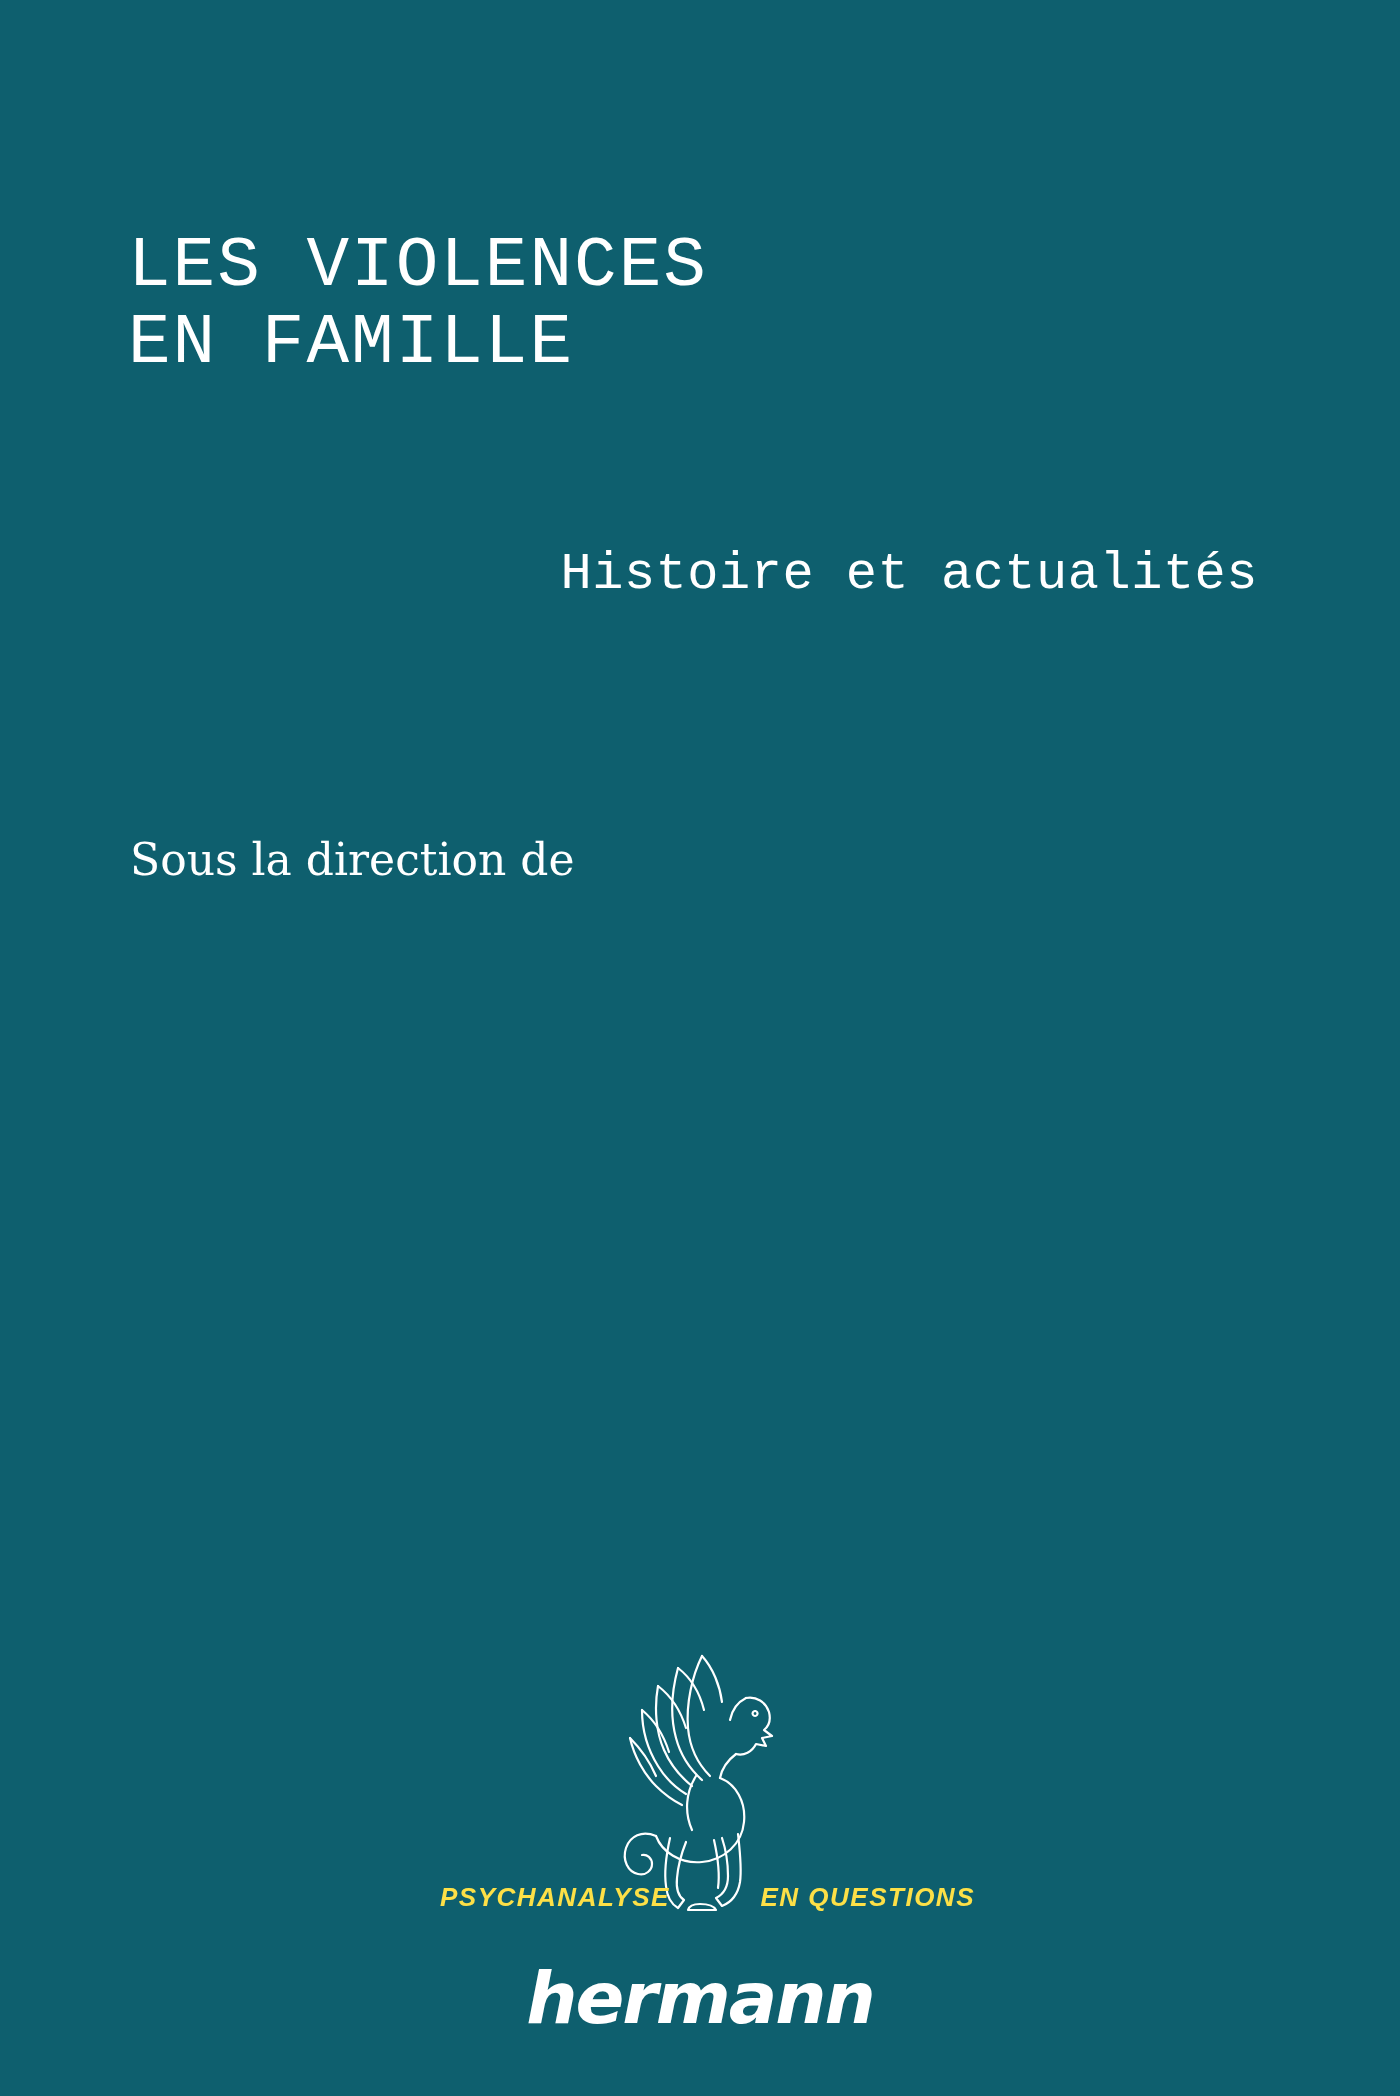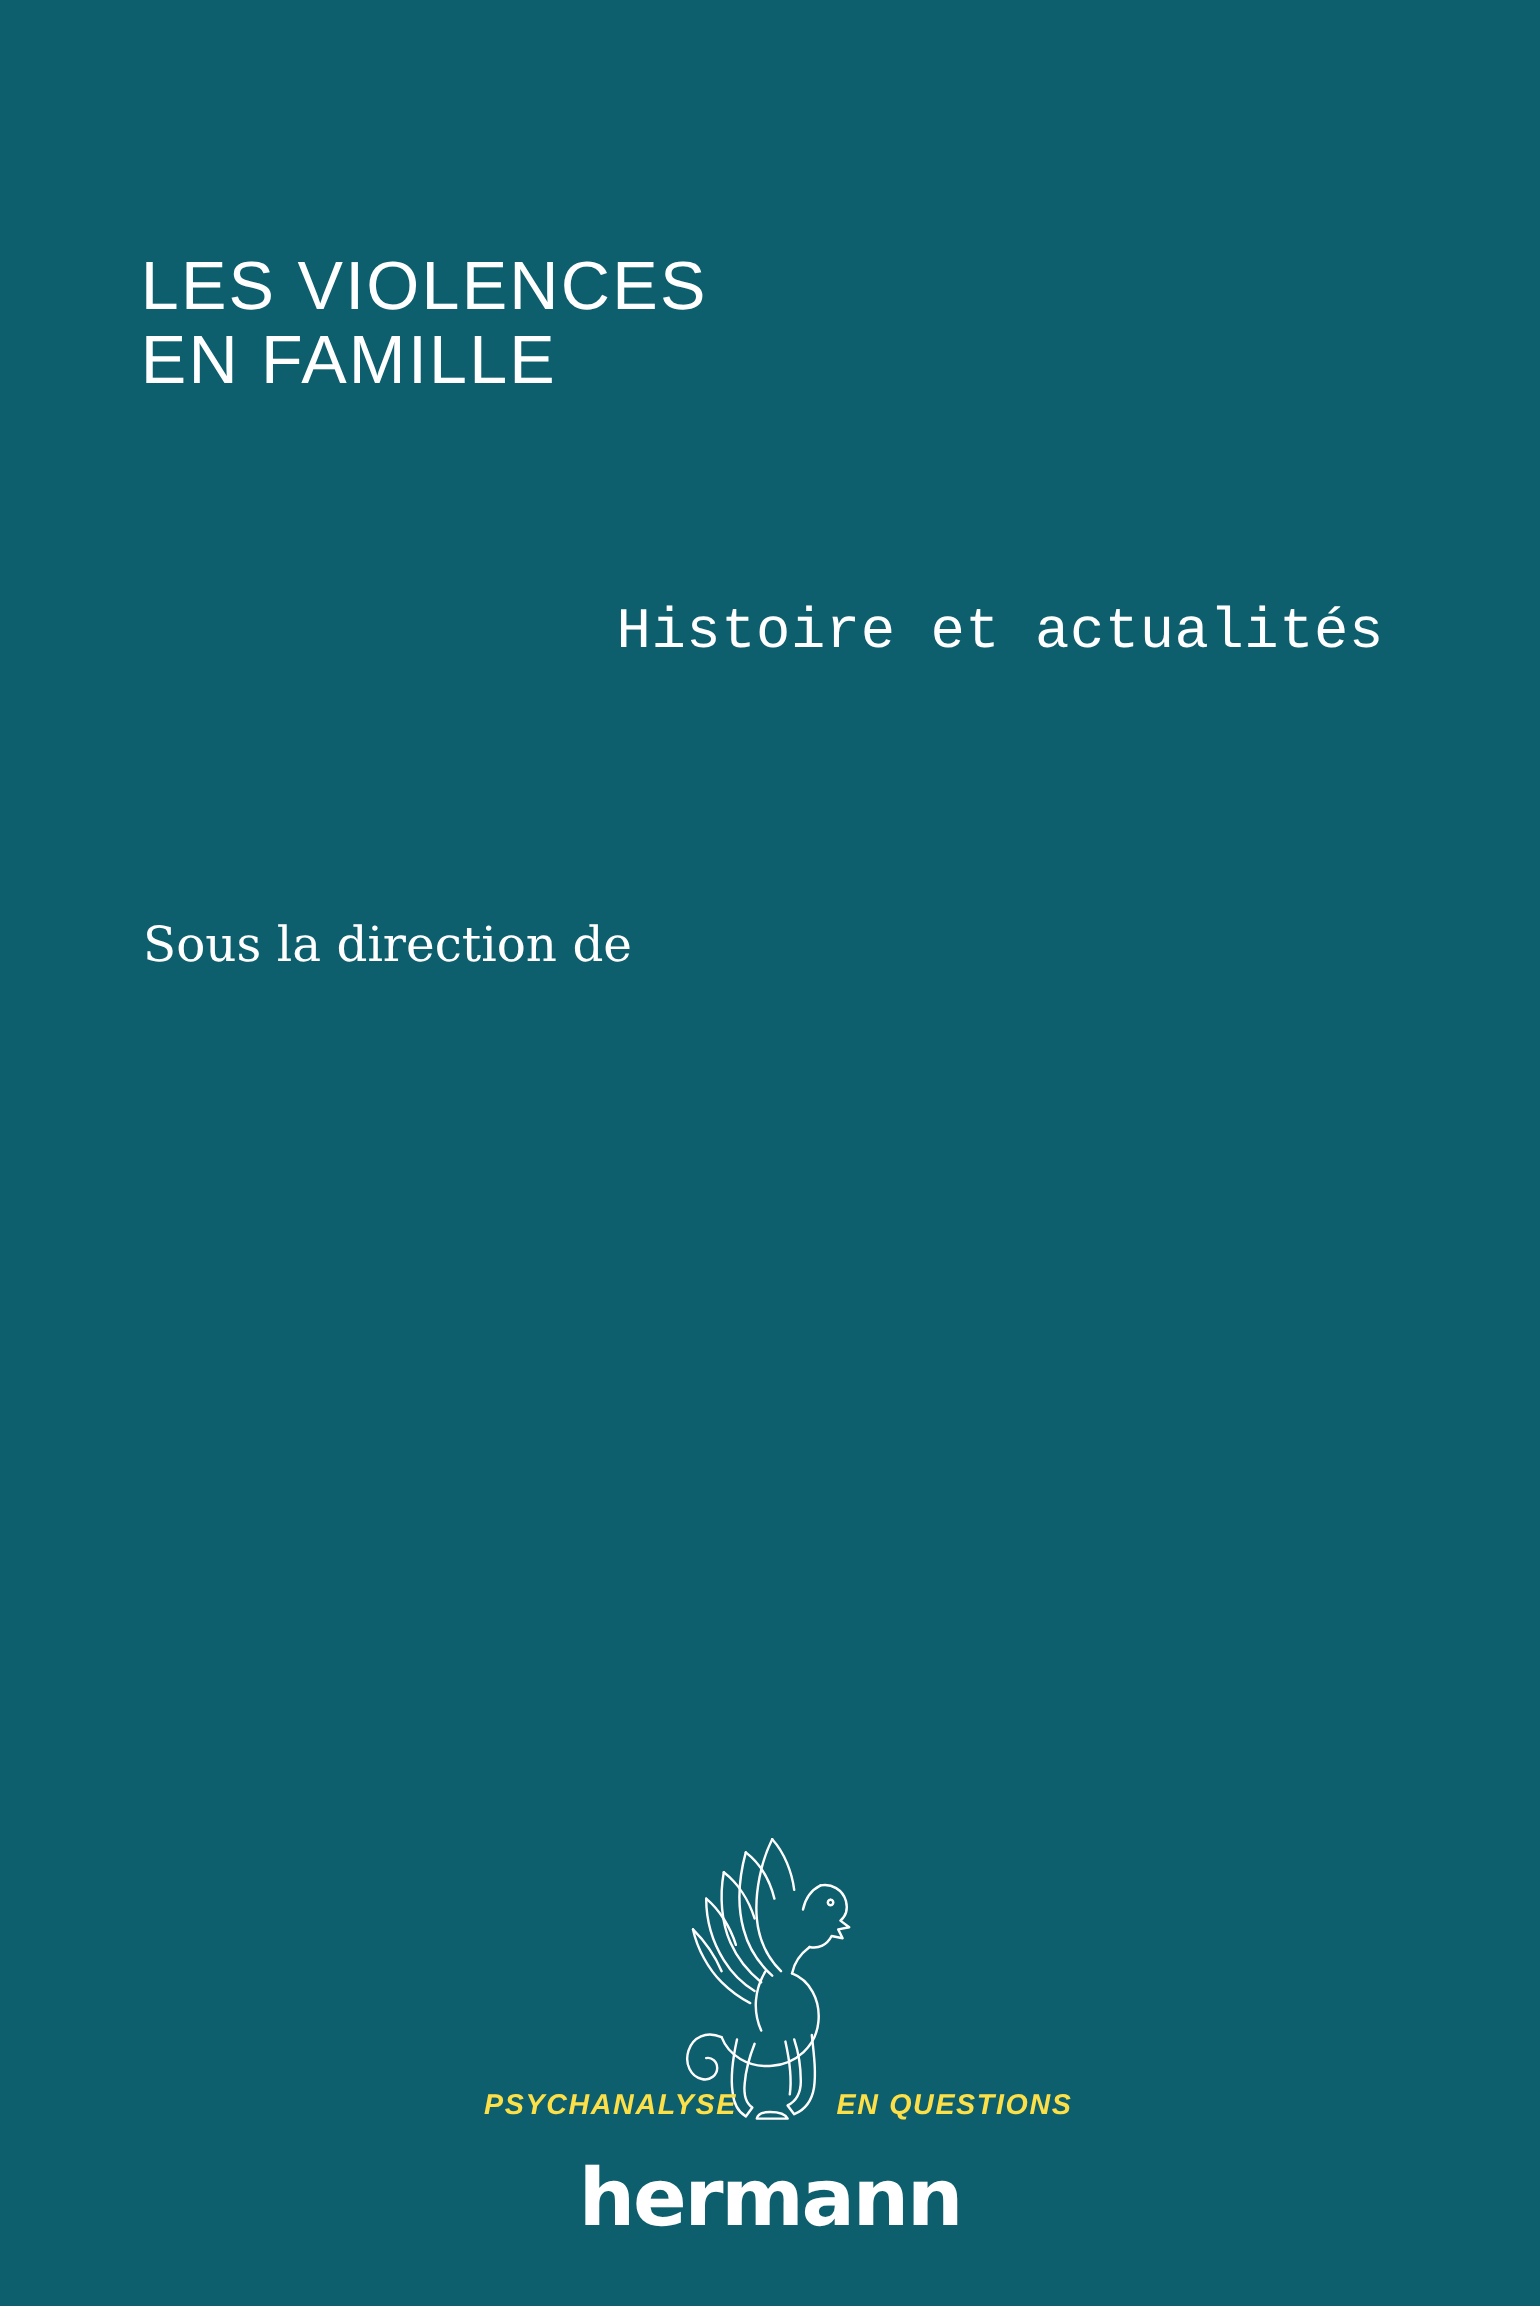--- a/index.html
+++ b/index.html
@@ -21,23 +21,23 @@
     color: #ffffff;
     box-sizing: border-box;
   }
   .title-block {
     position: absolute;
     left: 128px;
     top: 228px;
     width: 1130px;
   }
   .title {
-    font-family: Liberation Sans, sans-serif;
+    font-family: Liberation Mono, monospace;
     font-weight: 400;
-    font-size: 62px;
+    font-size: 71px;
     line-height: 1.08;
     letter-spacing: 2px;
     color: #ffffff;
     margin: 0;
     text-transform: uppercase;
     white-space: pre-line;
   }
   .subtitle {
     position: absolute;
     left: 128px;
@@ -97,27 +97,28 @@
     font-family: "Liberation Sans", sans-serif;
     font-style: italic;
     font-weight: bold;
     font-size: 26px;
     letter-spacing: 1.5px;
     color: #fde047;
   }
   .collection-left { left: 90px; }
   .collection-right { right: 75px; }
   .publisher {
-    margin-top: 24px;
+    margin-top: 40px;
     font-family: "DejaVu Sans", sans-serif;
     font-weight: bold;
     font-size: 72px;
     letter-spacing: -2px;
     color: #ffffff;
     line-height: 1;
+    font-style: italic;
   }
 </style>
 </head>
 <body>
 
 <div class="cover">
 
   <div class="title-block">
     <h1 class="title">Les violences
 en famille</h1>

